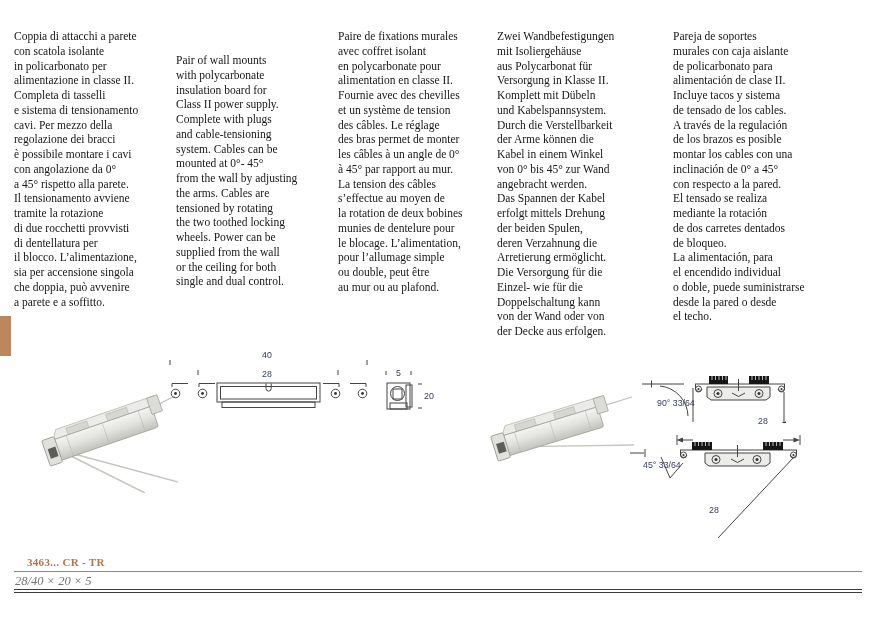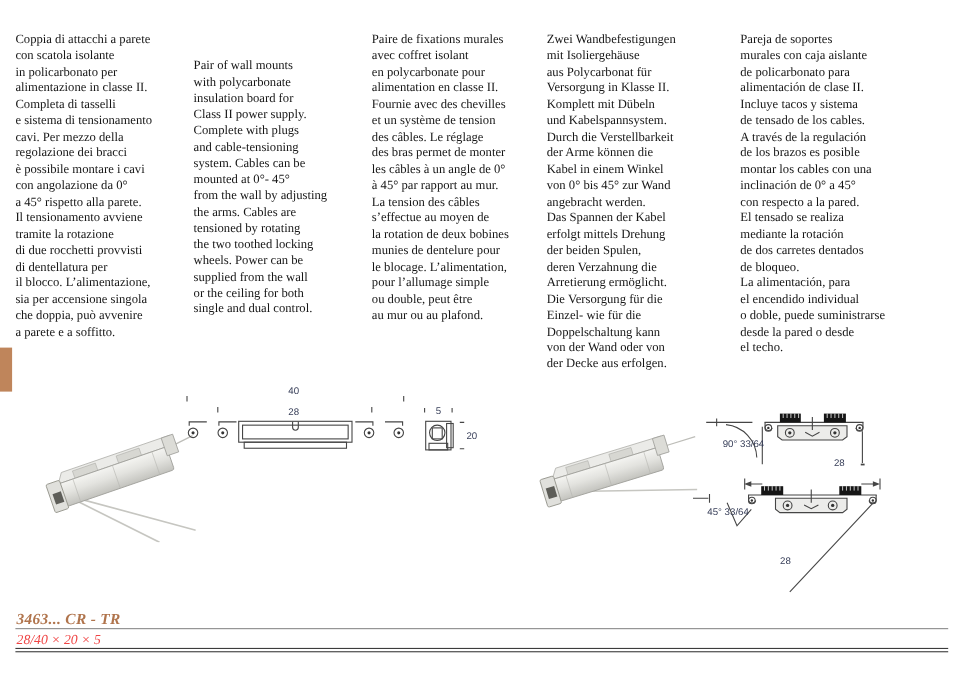--- a/index.html
+++ b/index.html
@@ -31,28 +31,28 @@
   .ln .spool { fill:#161616; stroke:none; }
   .ln .teeth { stroke:#ffffff; stroke-width:0.7; }
   .ln .plate { fill:#ececea; }
   .ln .dot { fill:#333; stroke:none; }
   .dim {
     font-family:"Liberation Sans", sans-serif; font-size:8.8px;
     fill:var(--dimension-text, #39405a); stroke:none;
   }
 
   .product-code {
-    position:absolute; left:15px; top:556px;
-    font-style:italic; font-weight:bold; font-size:14px; letter-spacing:0.3px;
+    position:absolute; left:27px; top:556px;
+    font-weight:bold; font-size:11px; letter-spacing:0.3px;
     color:var(--product-code, #b0744c);
   }
   .rule-1 { position:absolute; left:14px; top:571px; width:848px; height:0; border-top:1px solid #8a8a8a; }
   .size-spec {
     position:absolute; left:15px; top:574px;
-    font-style:italic; font-size:12.5px; color:#ef4444;
+    font-style:italic; font-size:12.5px; color:#737373;
   }
   .rule-double {
     position:absolute; left:14px; top:589px; width:848px; height:2px;
     border-top:1.6px solid #3c3c3c; border-bottom:1px solid #3c3c3c;
   }
 </style>
 </head>
 <body>
 
 <div class="page">

